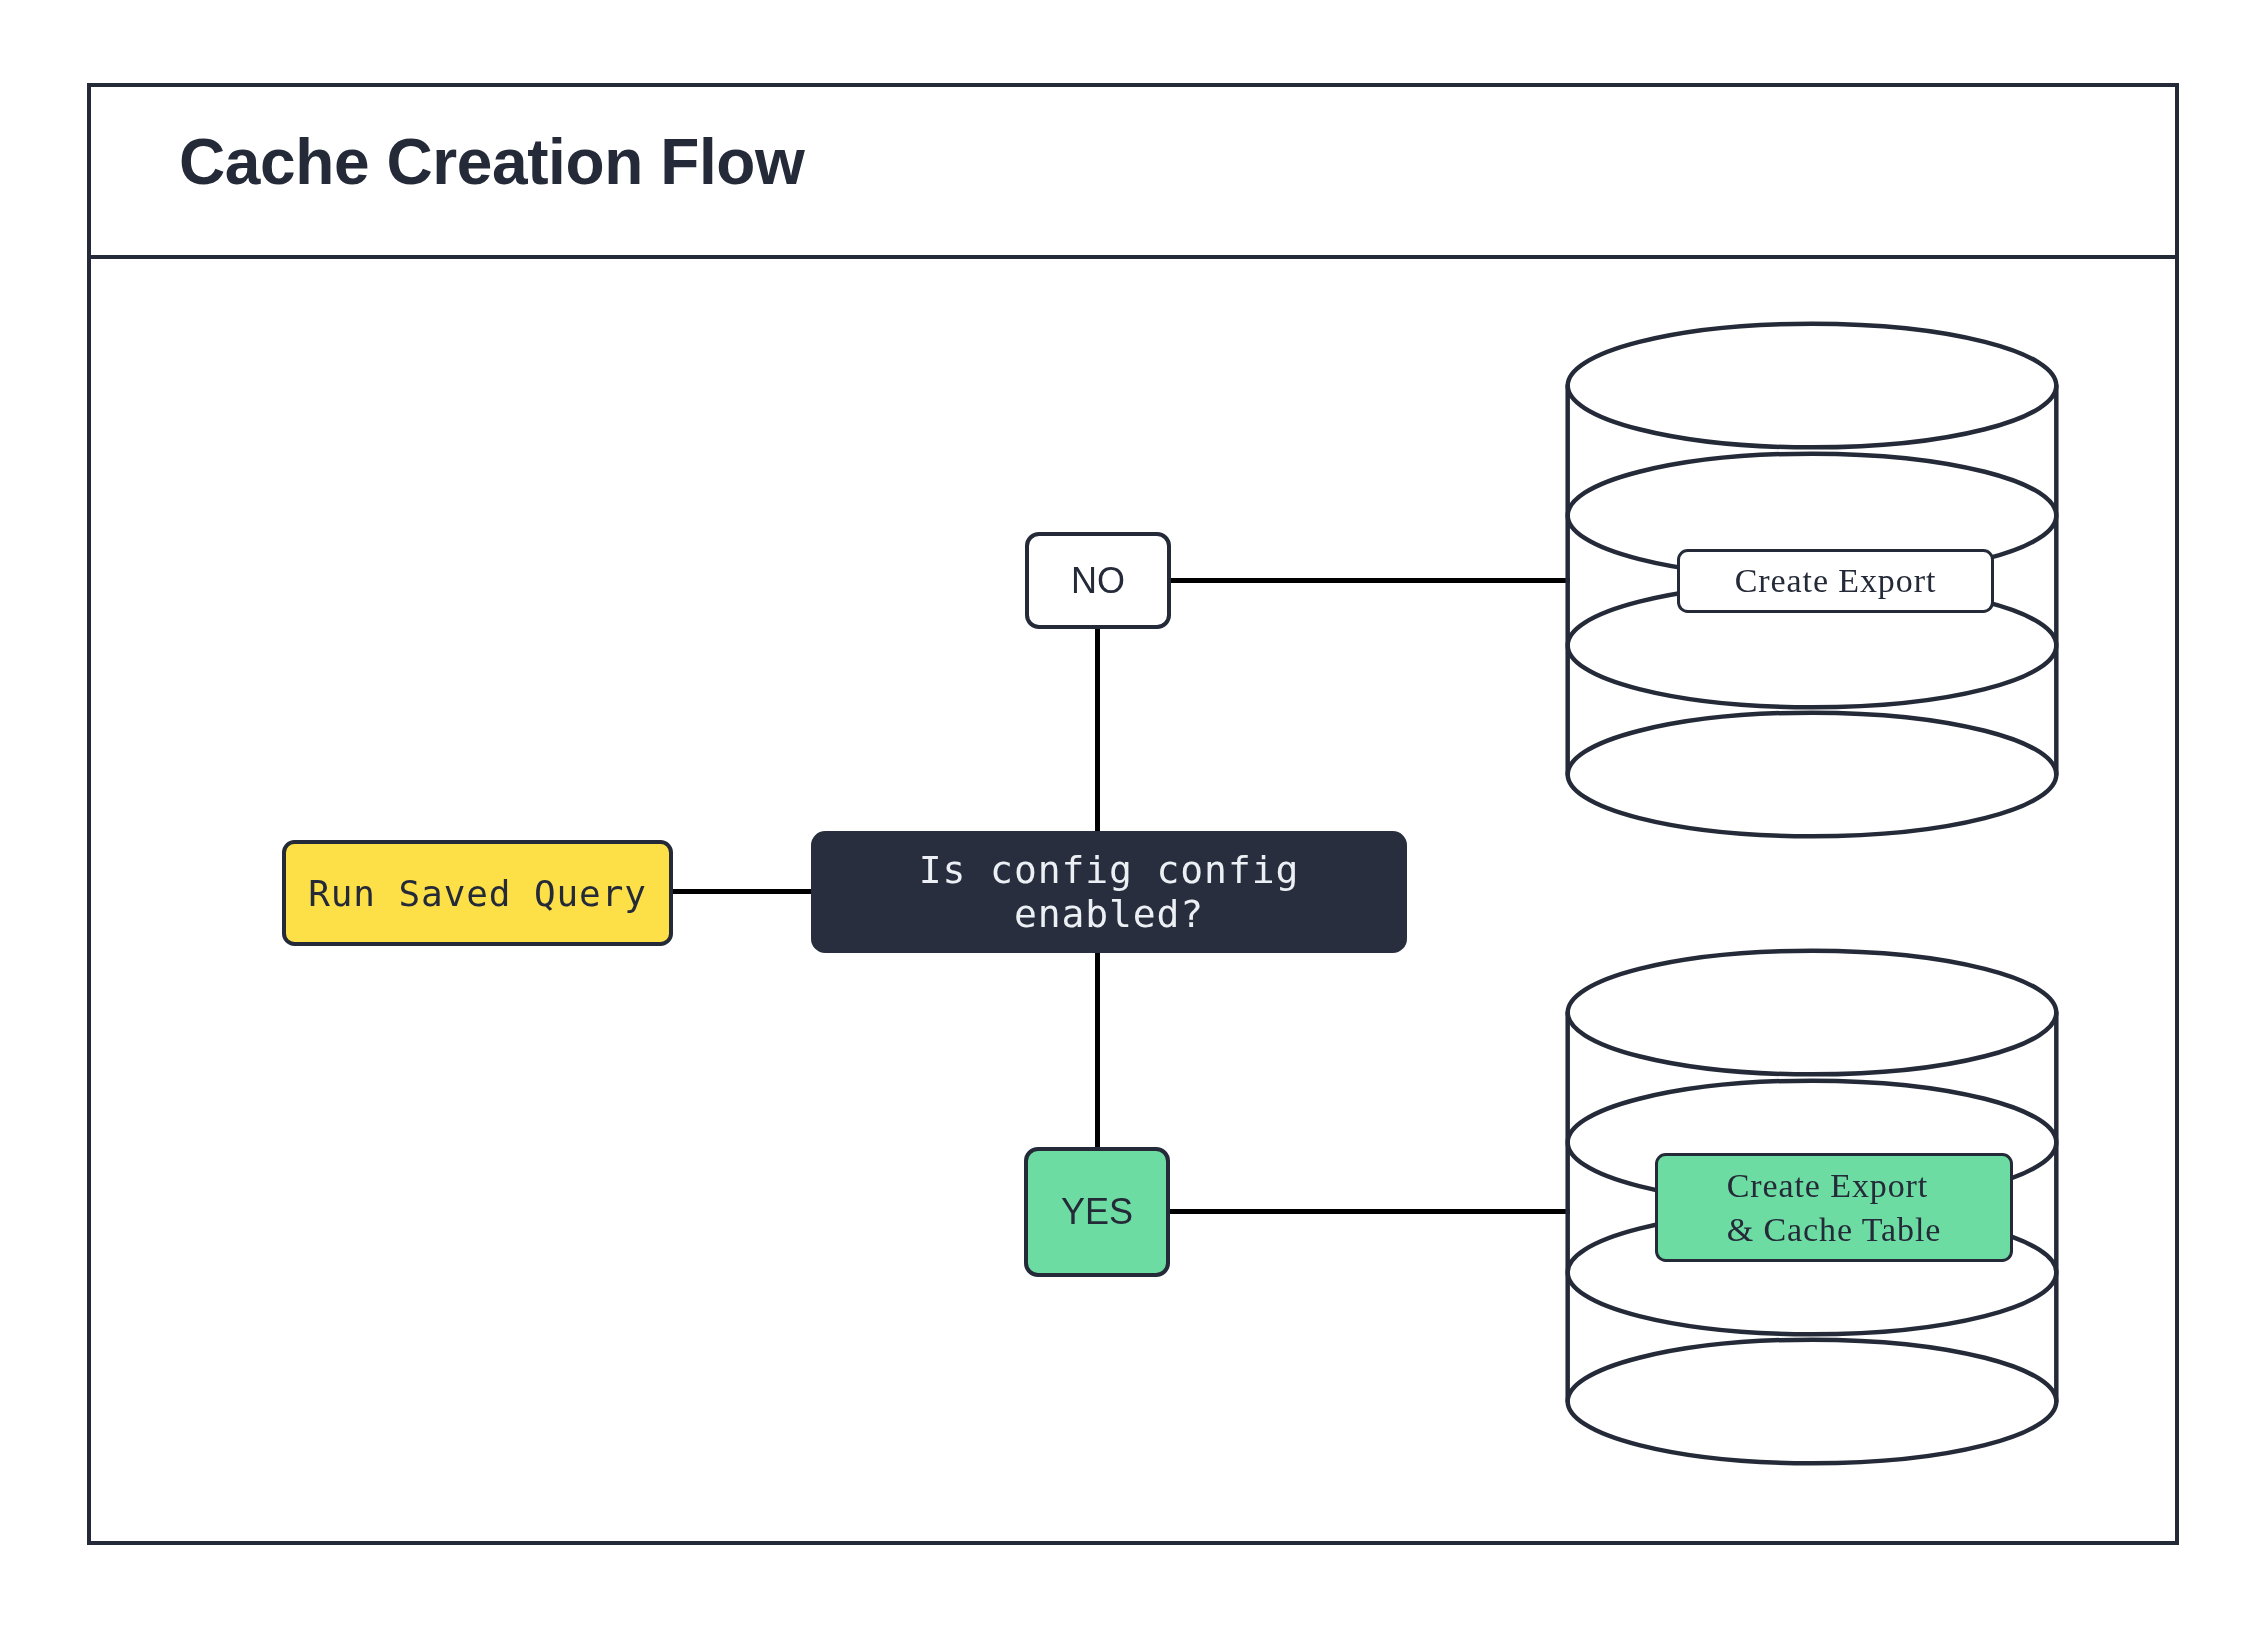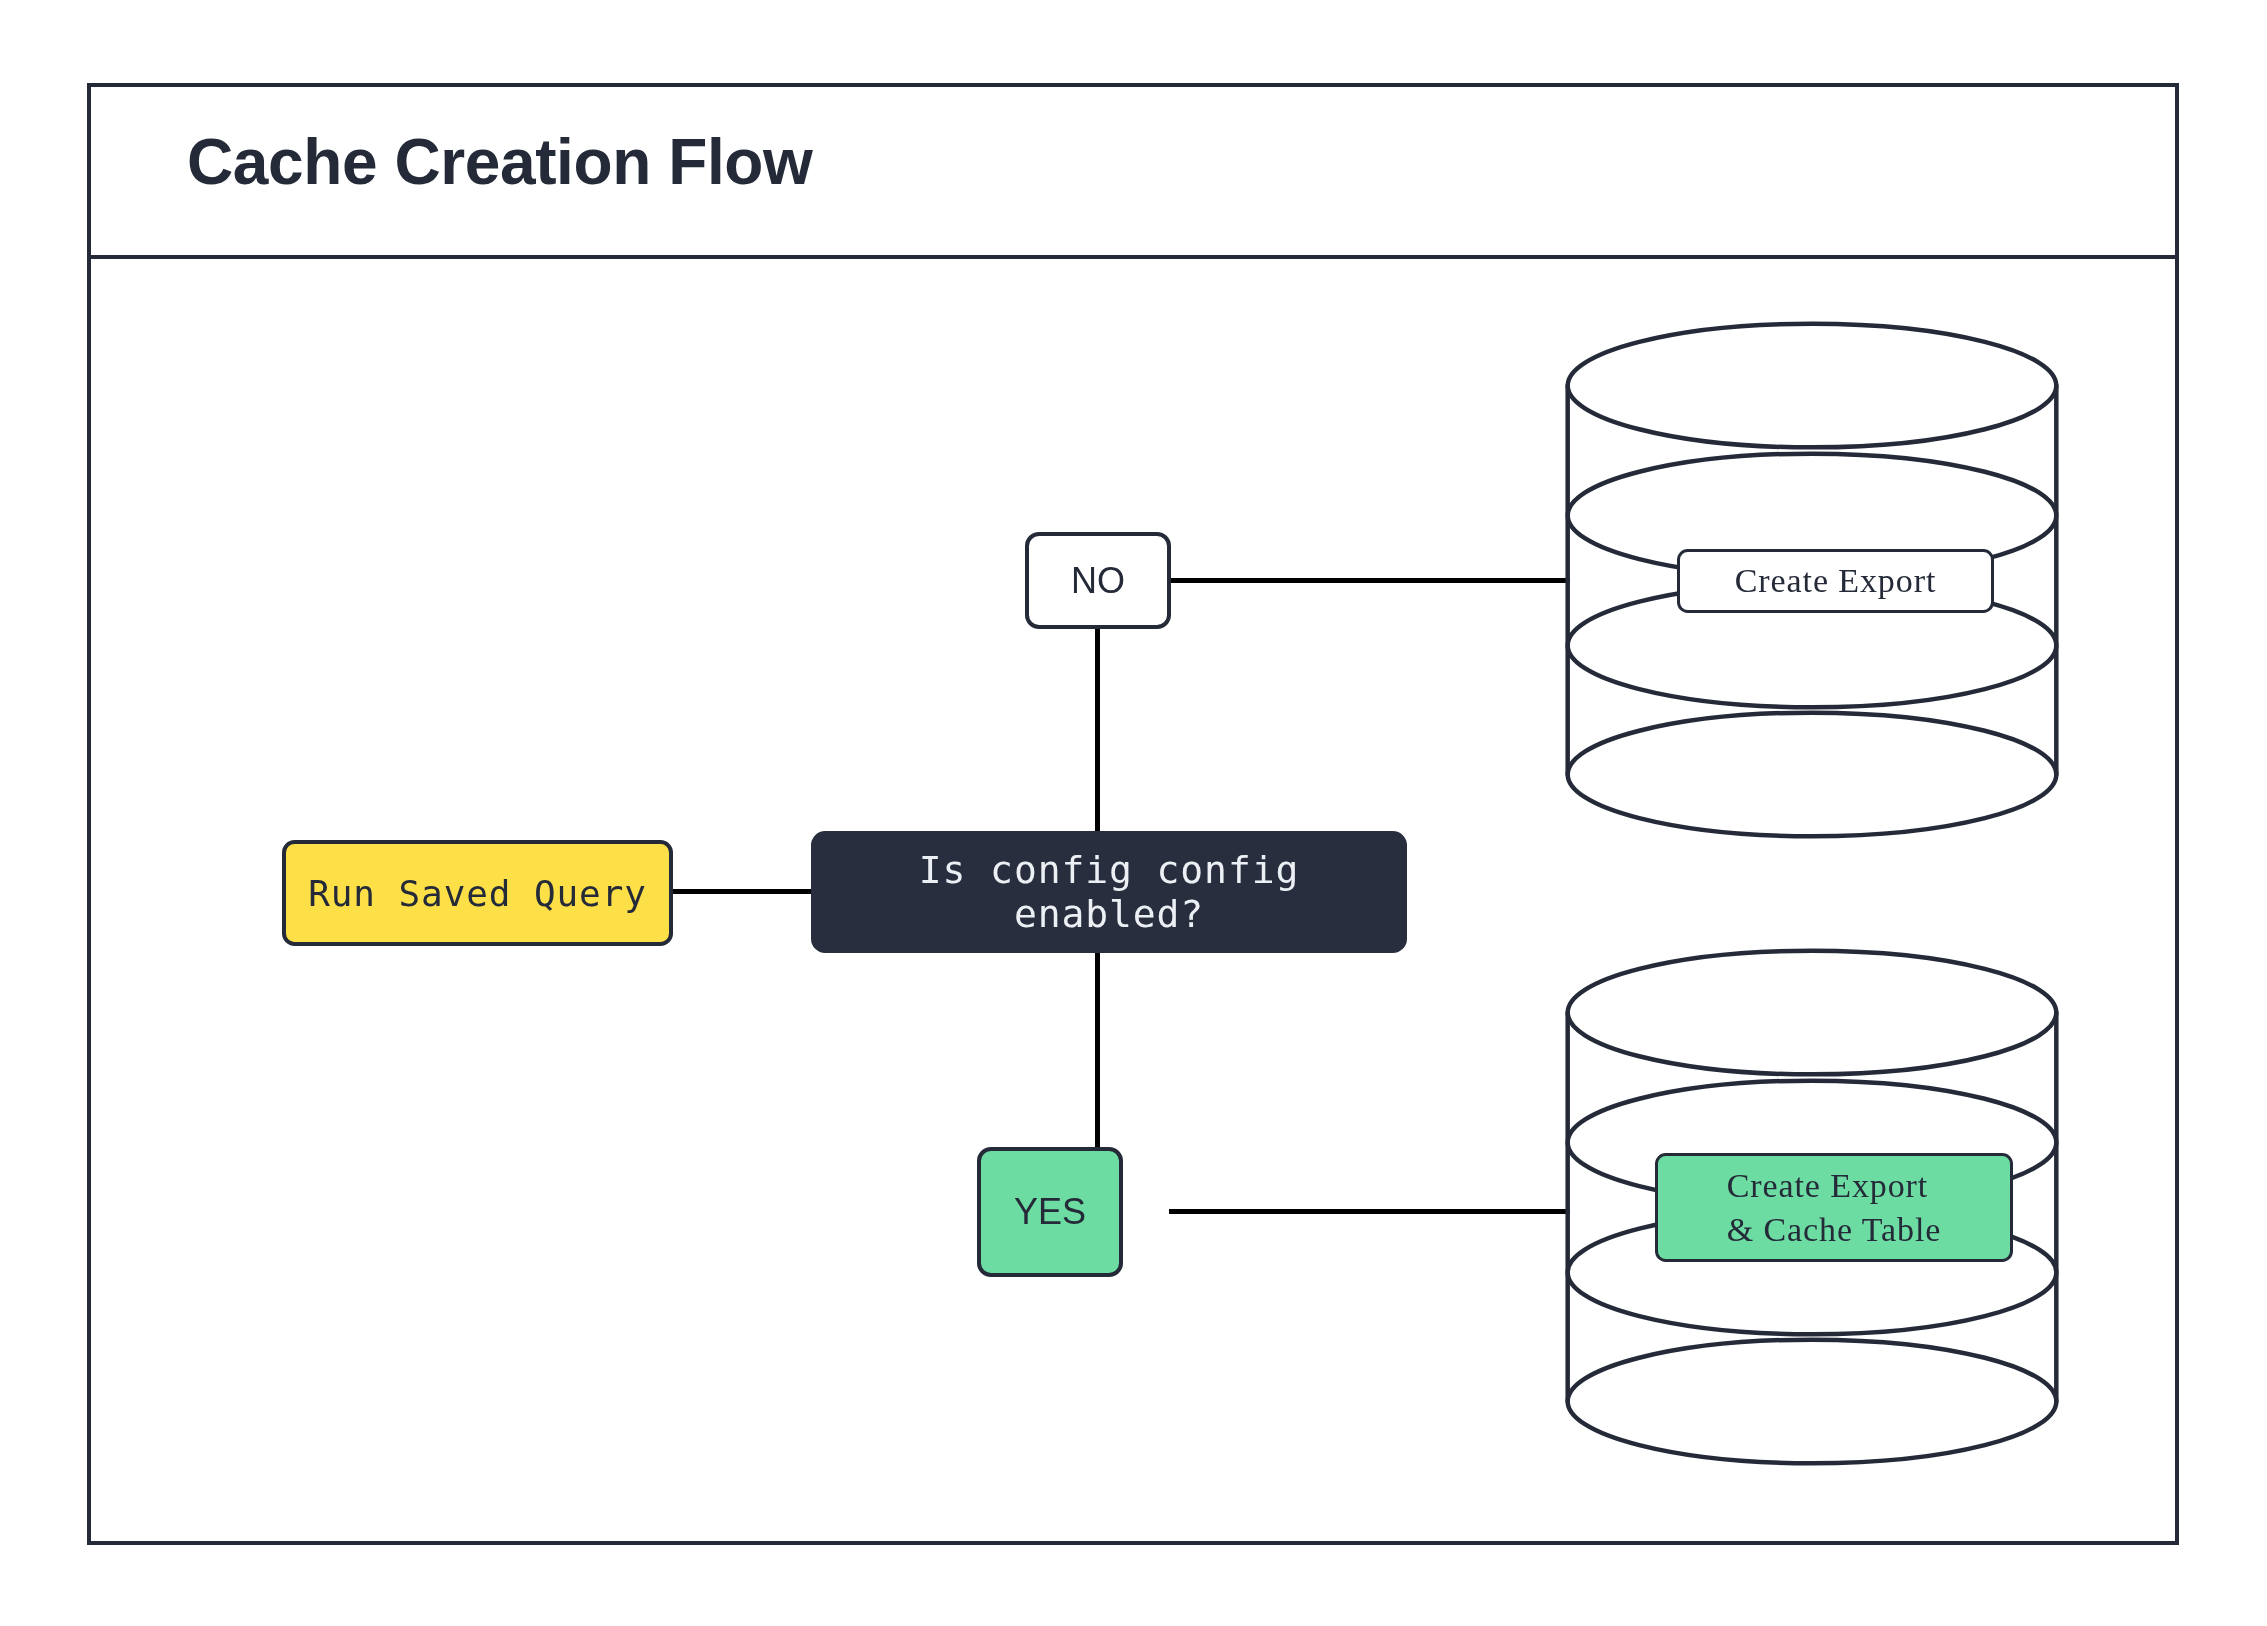--- a/index.html
+++ b/index.html
@@ -49,21 +49,20 @@
   .diagram-title {
     position: absolute;
     left: 179px;
     top: 125px;
     font-size: 64px;
     font-weight: bold;
     color: #242a38;
     letter-spacing: -0.4px;
     white-space: nowrap;
     font-family: "Liberation Sans", sans-serif;
-    margin-left: 8px;
   }
 
   
   .edge {
     position: absolute;
     background: #000000;
   }
   .edge-h { height: 5.4px; }
   .edge-v { width: 5.4px; }
 
@@ -120,21 +119,21 @@
     top: 532px;
     width: 146px;
     height: 97px;
     background: #ffffff;
     font-size: 36px;
     font-weight: normal;
   }
 
   
   #node-yes {
-    left: 977px;
+    left: 1024px;
     top: 1147px;
     width: 146px;
     height: 130px;
     background: #6ddca2;
     font-size: 36px;
     font-weight: normal;
   }
 
   
   .cylinder {

